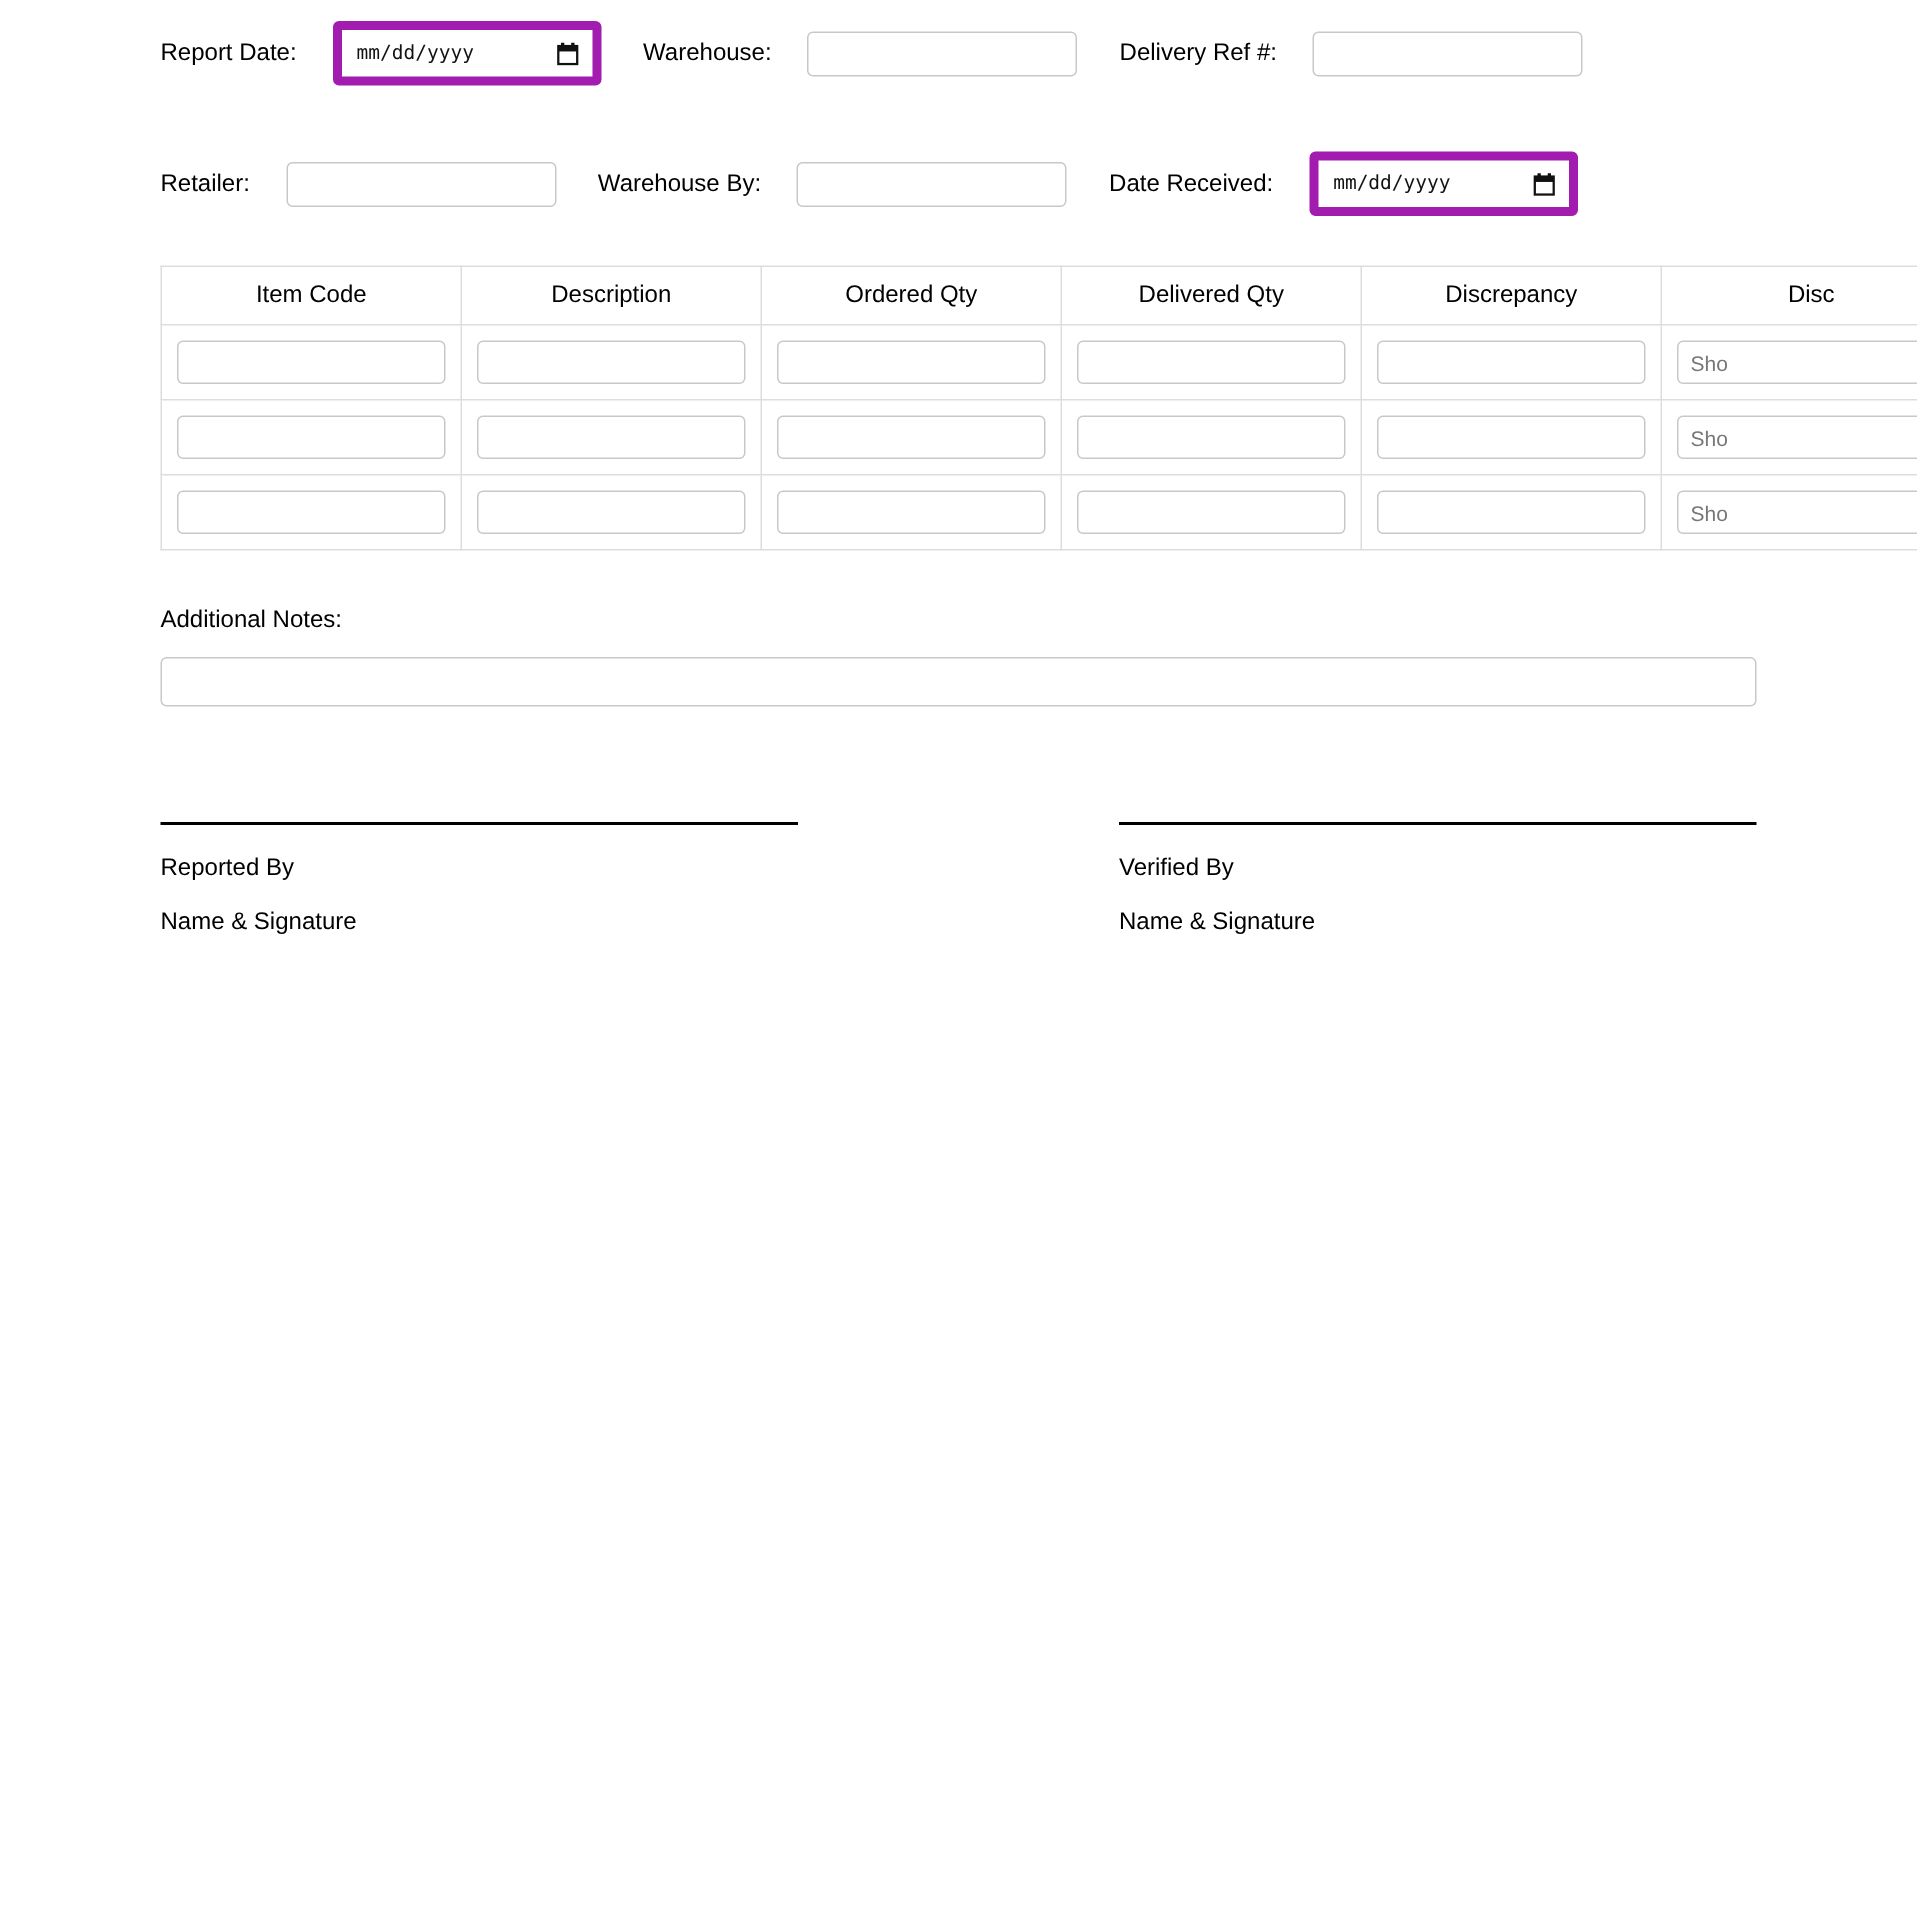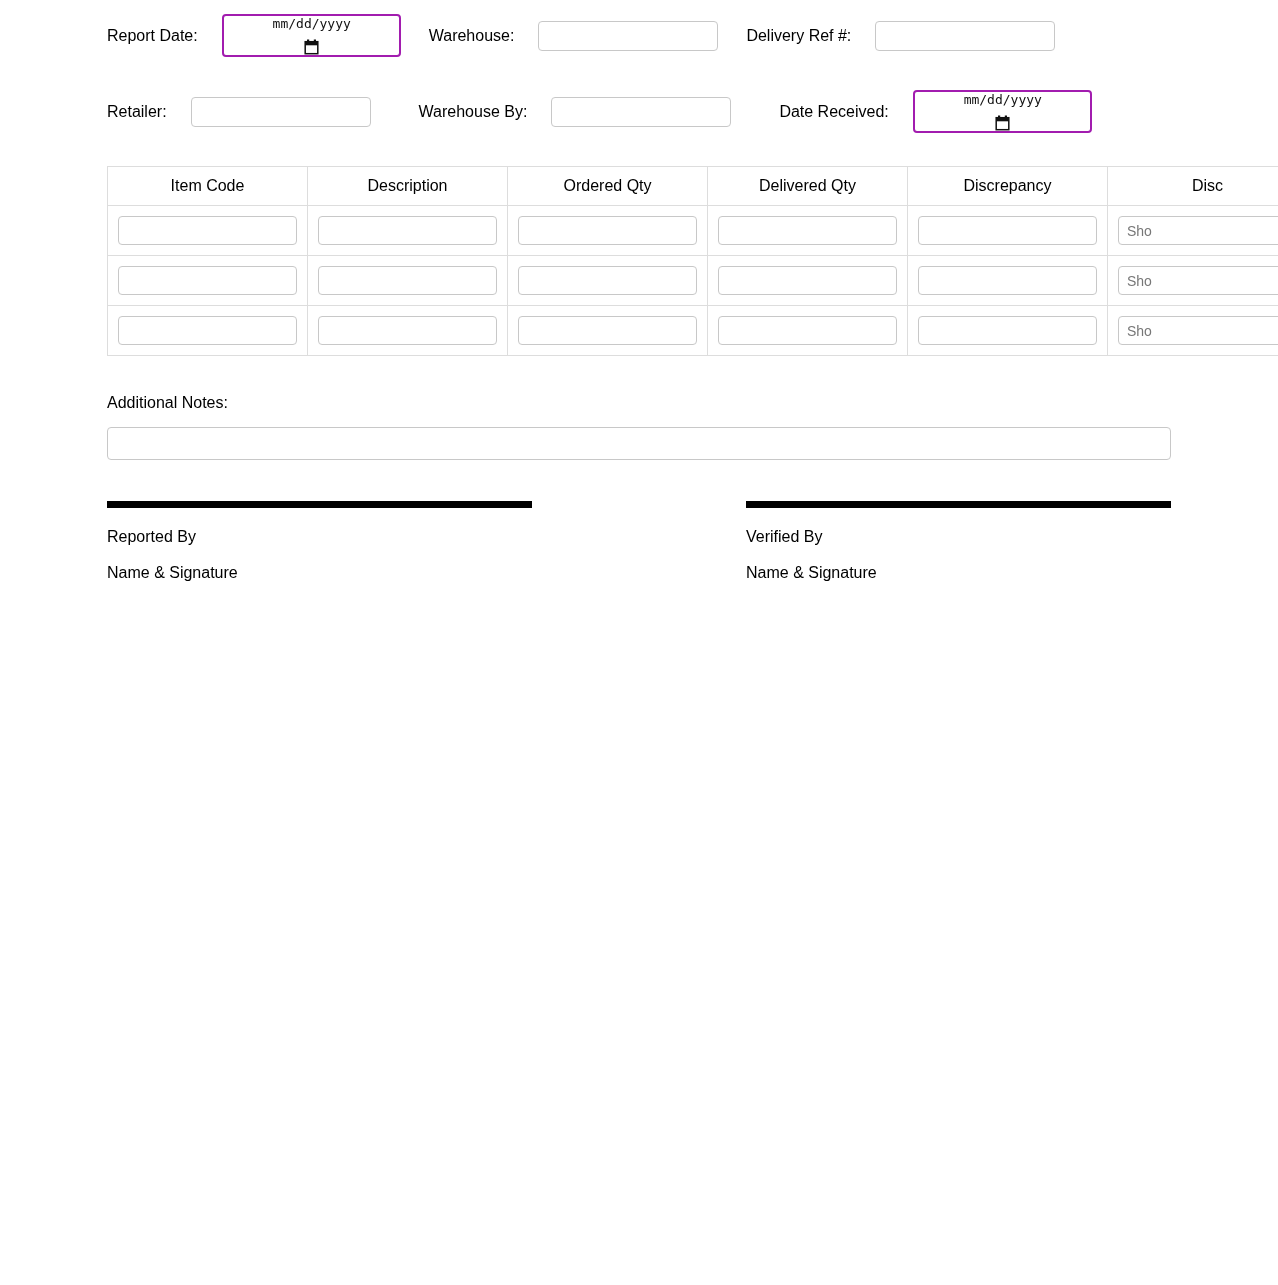--- a/index.html
+++ b/index.html
@@ -17,43 +17,42 @@
   .title {
     margin: 105px 0 0 0;
     font-size: 28px;
     line-height: 33px;
     font-weight: bold;
   }
 
   
   .field-row { display: flex; align-items: center; }
   .row1 { margin-top: 14px; }
-  .row2 { margin-top: 33px; gap: 20px; }
+  .row2 { margin-top: 44px; }
   .field { display: flex; align-items: center; }
   .field + .field { margin-left: 28px; }
   .field .lbl { font-size: 16px; margin-right: 24px; white-space: nowrap; }
 
   input.text-input {
     width: 180px; height: 30px;
     border: 1px solid #c8c8c8; border-radius: 4px;
     padding: 0 8px; font-size: 14px;
     font-family: "Liberation Sans", sans-serif;
     outline: none; background: #fff;
   }
   input::placeholder { color: #777777; opacity: 1; }
 
   
   .date-input {
     width: 179px; height: 43px;
-    border: 2px solid #a21caf; border-radius: 4px;
+    border: 6px solid #a21caf; border-radius: 4px;
     background: #fff;
     display: flex; align-items: center; justify-content: space-between;
     padding: 0 9px 0 10px;
     cursor: default;
-    flex-direction: column;
   }
   .date-text {
     font-family: "DejaVu Sans Mono", monospace;
     font-size: 13px; color: #111111; letter-spacing: 0;
   }
   .cal-icon { display: inline-flex; }
 
   
   table.items {
     border-collapse: collapse;
@@ -87,21 +86,21 @@
     outline: none; background: #fff;
     display: block;
   }
 
   
   .sig-row {
     margin-top: 41px;
     width: 1064px;
     display: flex; justify-content: space-between;
   }
-  .sig-block { width: 425px; border-top: 7px solid #000000; }
+  .sig-block { width: 425px; border-top: 2px solid #000000; margin-top: 36px; }
   .sig-title { margin-top: 20px; font-size: 16px; line-height: 18px; }
   .sig-sub   { margin-top: 18px; font-size: 16px; line-height: 18px; }
 </style>
 </head>
 <body>
 
 <div class="page">
 
 
   <div class="field-row row1">

